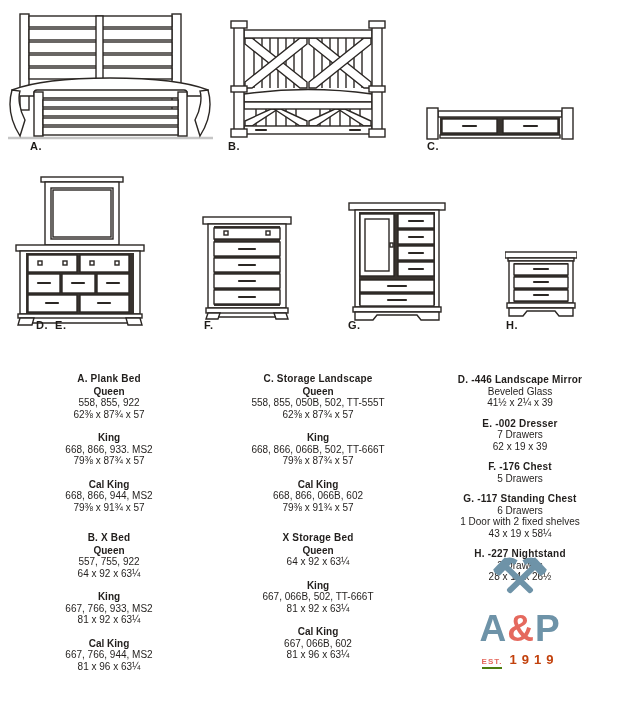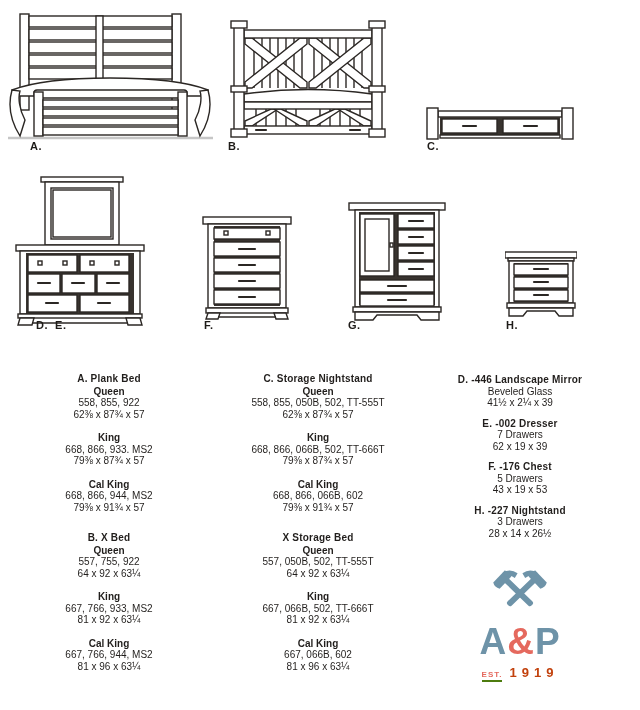--- a/index.html
+++ b/index.html
@@ -8,21 +8,21 @@
   .fig{position:absolute;}
   .fig-label{position:absolute;font-size:11px;font-weight:bold;letter-spacing:.5px;
              color:#1e1b18;white-space:pre;}
   .spec-col{position:absolute;text-align:center;font-size:10px;line-height:11.5px;color:#211e1c;}
   .spec-title{font-weight:bold;letter-spacing:.2px;}
   .spec-block + .spec-block{margin-top:19px;}
   .size-group{margin-top:12px;}
   .size-group.first{margin-top:1px;}
   .size-h{font-weight:bold;}
   .spec-item{margin-bottom:9px;}
-  .logo{position:absolute;left:420px;top:569px;width:200px;text-align:center;}
+  .logo{position:absolute;left:420px;top:556px;width:200px;text-align:center;}
   .logo-word{margin-top:4px;font-size:37px;line-height:34px;font-weight:bold;letter-spacing:1px;}
   .logo-word .blue{color:#6e93a8;}
   .logo-word .coral{color:#e5695e;}
   .logo-est-row{margin-top:6px;display:flex;justify-content:center;align-items:baseline;gap:7px;}
   .logo-est{font-size:8px;font-weight:bold;color:#e5695e;letter-spacing:1px;
             border-bottom:2px solid #4d7c0f;padding-bottom:1px;}
   .logo-year{font-size:13px;font-weight:bold;color:#c2410c;letter-spacing:5px;}
   svg .ln{stroke:#2b2724;fill:none;stroke-width:1.4;}
   svg .wh{stroke:#2b2724;fill:#ffffff;stroke-width:1.4;}
   svg .dk{fill:#38332f;stroke:none;}
@@ -258,42 +258,41 @@
       <div class="size-group">
         <div class="size-h">Cal King</div>
         <div>667, 766, 944, MS2</div>
         <div>81 x 96 x 63¼</div>
       </div>
     </div>
   </div>
 
   <div class="spec-col" style="left:226px;top:373px;width:184px">
     <div class="spec-block">
-      <div class="spec-title">C. Storage Nightstand</div>
+      <div class="spec-title">C. Storage Landscape</div>
       <div class="size-group first">
         <div class="size-h">Queen</div>
         <div>558, 855, 050B, 502, TT-555T</div>
         <div>62⅜ x 87¾ x 57</div>
       </div>
       <div class="size-group">
         <div class="size-h">King</div>
         <div>668, 866, 066B, 502, TT-666T</div>
         <div>79⅜ x 87¾ x 57</div>
       </div>
       <div class="size-group">
         <div class="size-h">Cal King</div>
         <div>668, 866, 066B, 602</div>
         <div>79⅜ x 91¾ x 57</div>
       </div>
     </div>
     <div class="spec-block">
       <div class="spec-title">X Storage Bed</div>
       <div class="size-group first">
         <div class="size-h">Queen</div>
-        <div>557, 050B, 502, TT-555T</div>
         <div>64 x 92 x 63¼</div>
       </div>
       <div class="size-group">
         <div class="size-h">King</div>
         <div>667, 066B, 502, TT-666T</div>
         <div>81 x 92 x 63¼</div>
       </div>
       <div class="size-group">
         <div class="size-h">Cal King</div>
         <div>667, 066B, 602</div>
@@ -309,21 +308,26 @@
       <div>41½ x 2¼ x 39</div>
     </div>
     <div class="spec-item">
       <div class="spec-title">E. -002 Dresser</div>
       <div>7 Drawers</div>
       <div>62 x 19 x 39</div>
     </div>
     <div class="spec-item">
       <div class="spec-title">F. -176 Chest</div>
       <div>5 Drawers</div>
-      <div>43 x 19 x 53</div>
+    </div>
+    <div class="spec-item">
+      <div class="spec-title">G. -117 Standing Chest</div>
+      <div>6 Drawers</div>
+      <div>1 Door with 2 fixed shelves</div>
+      <div>43 x 19 x 58¼</div>
     </div>
     <div class="spec-item">
       <div class="spec-title">H. -227 Nightstand</div>
       <div>3 Drawers</div>
       <div>28 x 14 x 26½</div>
     </div>
   </div>
 
   <div class="logo">
     <svg width="58" height="48" viewBox="0 0 64 54">

